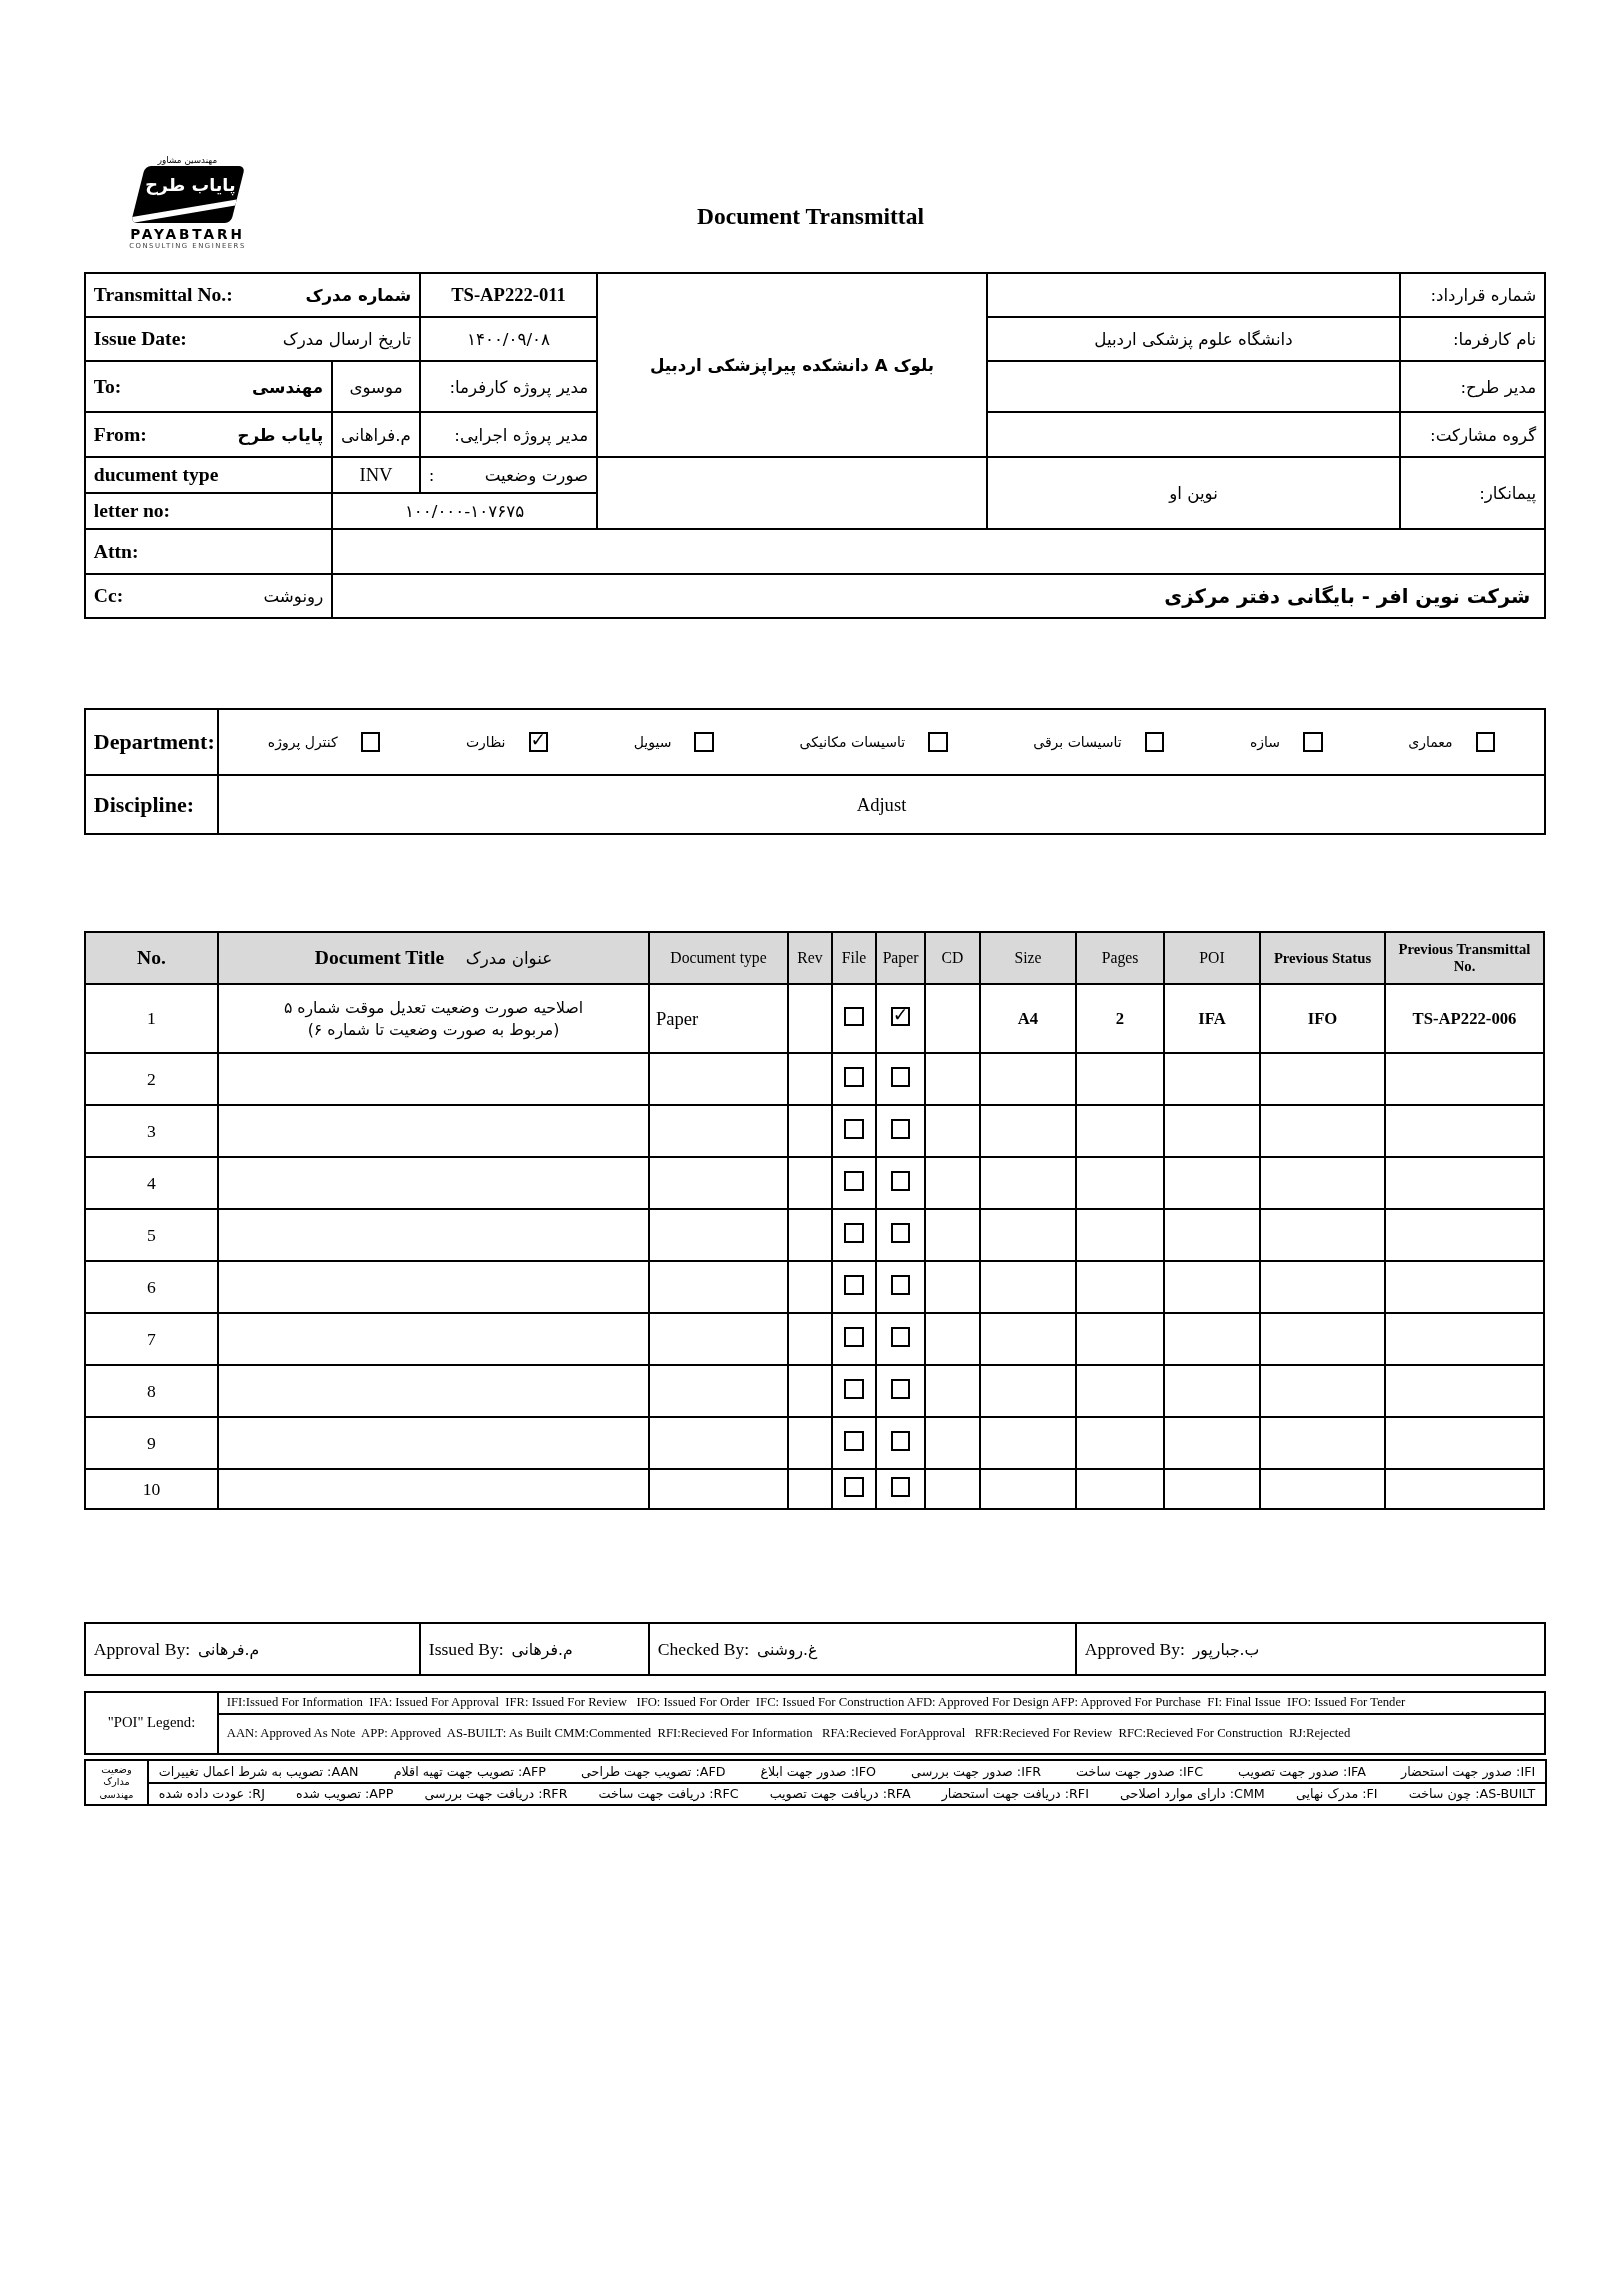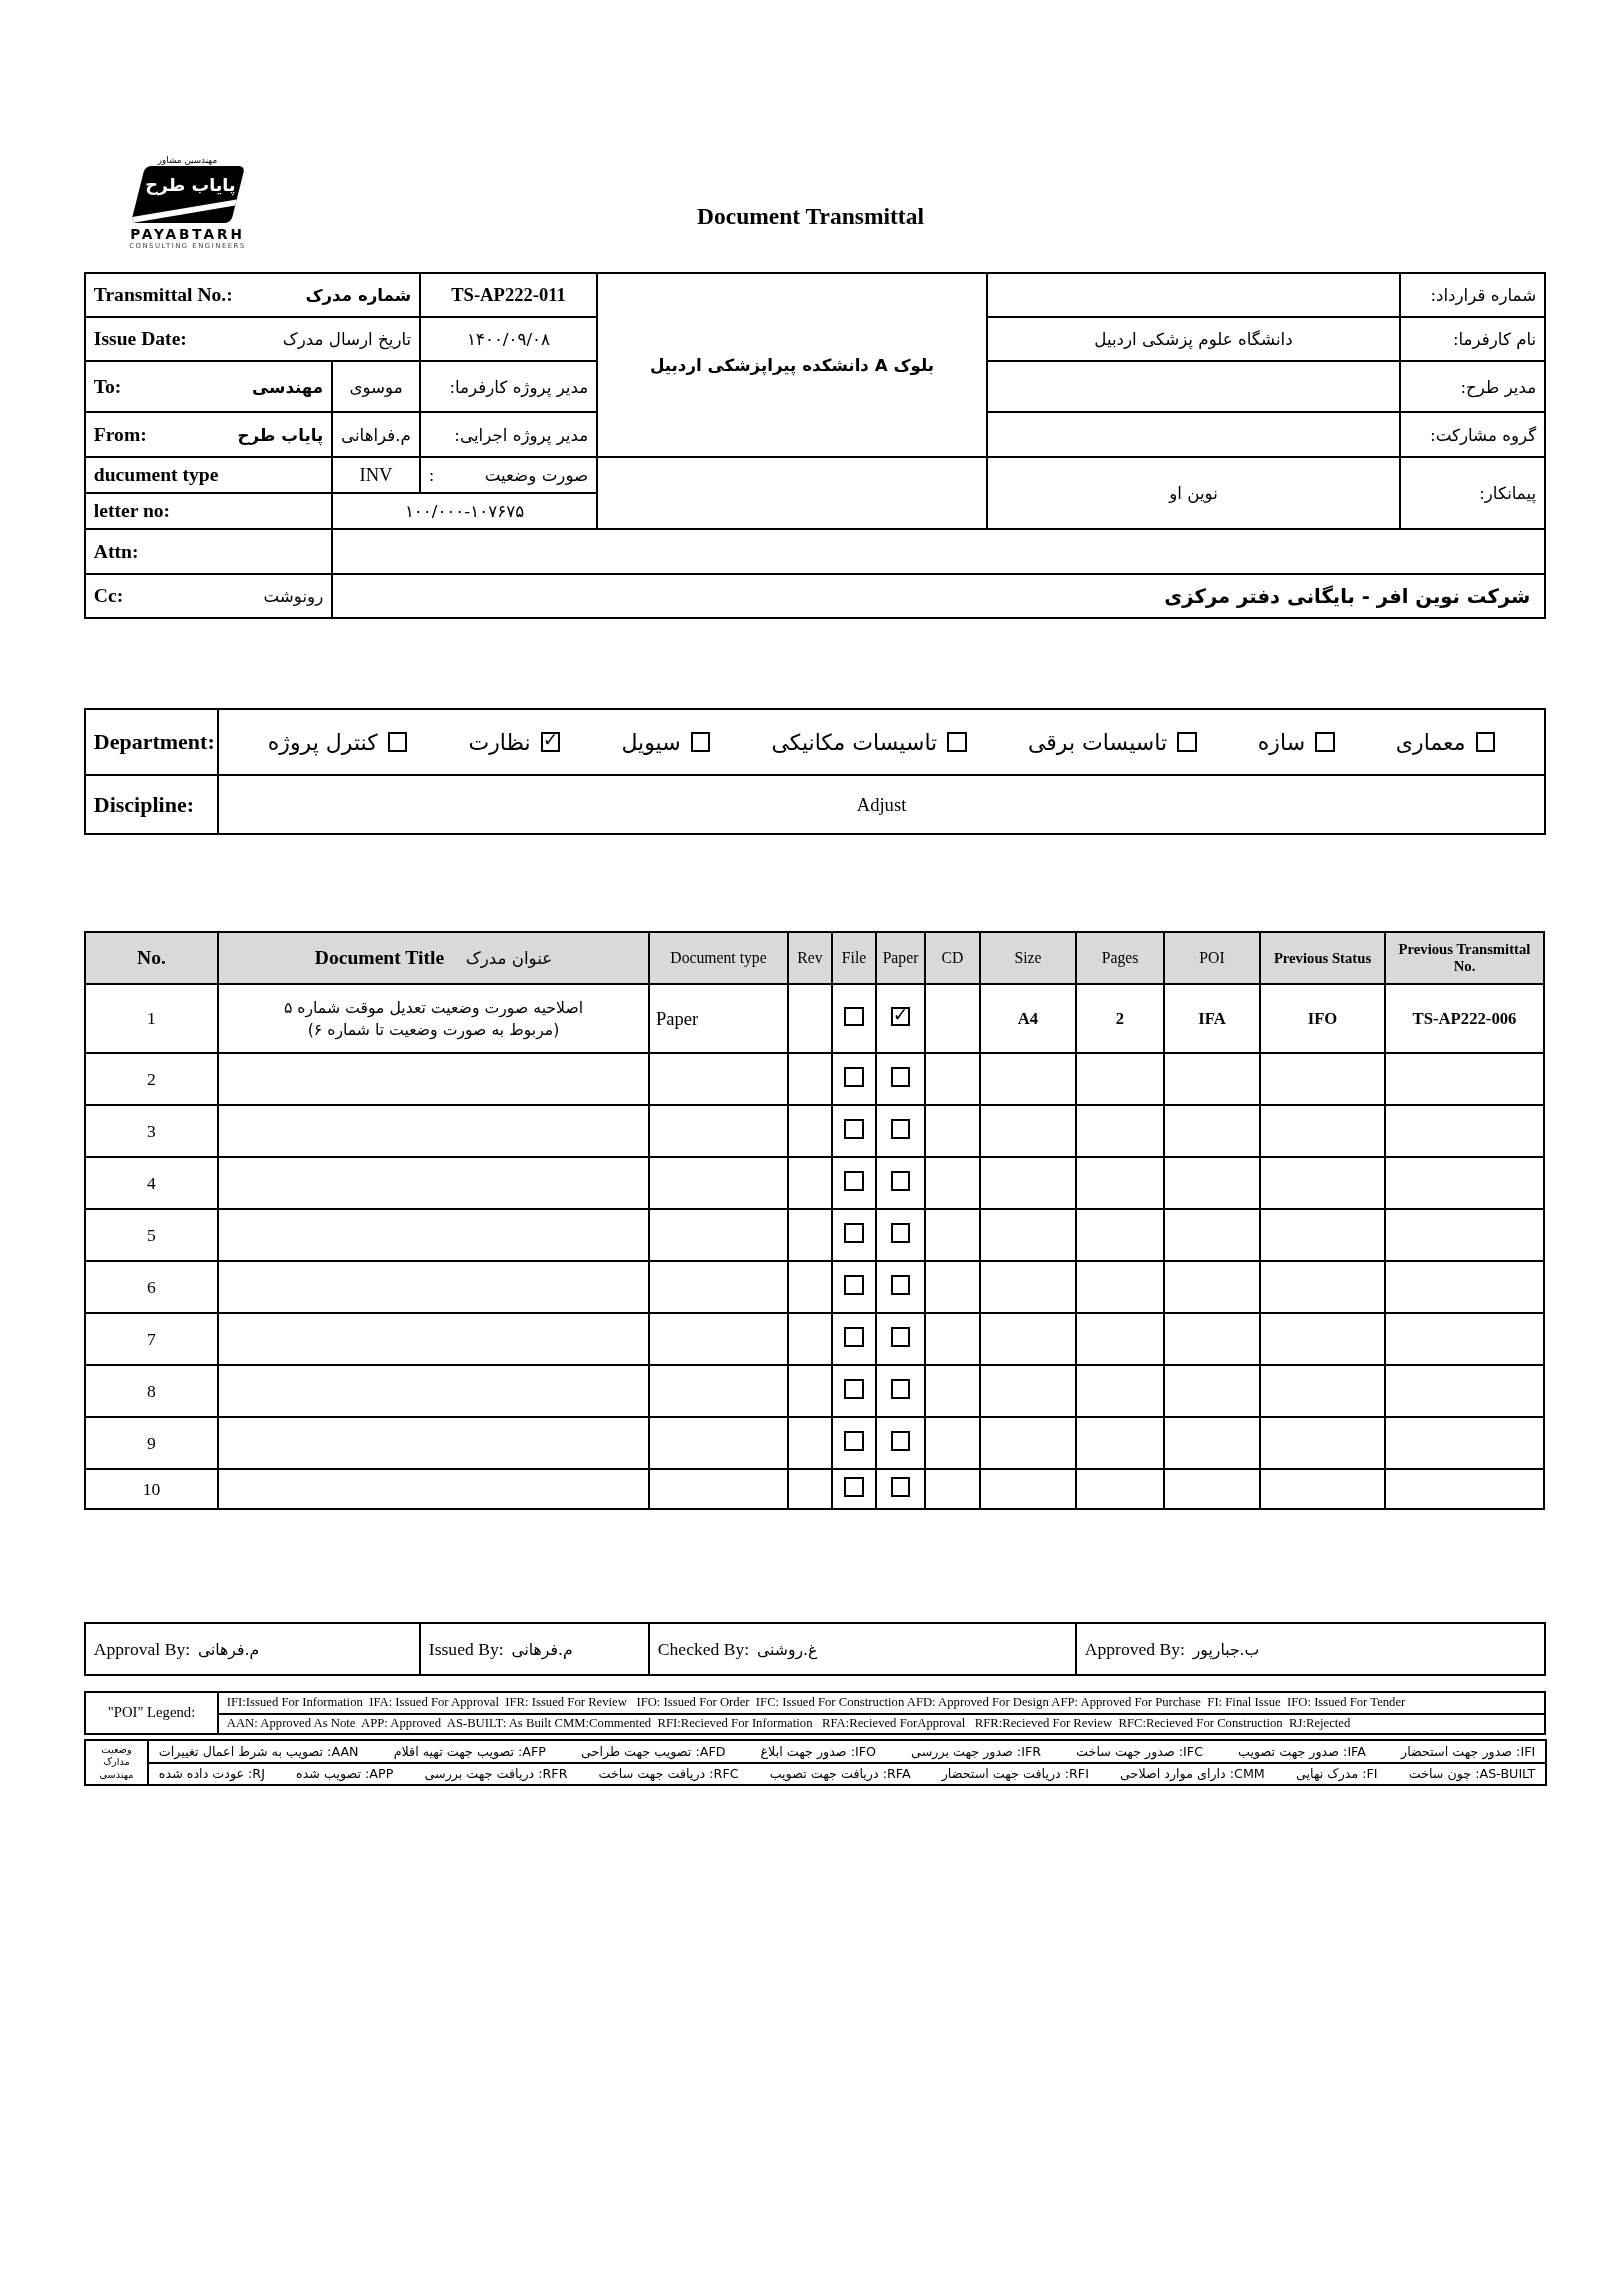--- a/index.html
+++ b/index.html
@@ -32,21 +32,21 @@
   .tval{font-family:"Liberation Serif",serif;font-weight:bold;font-size:18.6px;text-align:center;}
   .faval{font-size:16.7px;text-align:center;}
   .rlbl{font-size:16.7px;text-align:right;}
   .ccval{font-size:19.6px;font-weight:bold;text-align:right;padding-right:13.7px;margin-top:32px;}
 
   
   .class-table{margin-top:89px;}
   .cls-lbl{font-family:"Liberation Serif",serif;font-weight:bold;font-size:22px;margin-left:16px;}
   .optrow{display:flex;justify-content:space-between;align-items:center;padding:0 41px;}
   .optrow.phase{justify-content:space-around;padding:0 59px;}
-  .opt{display:flex;align-items:center;gap:10px;font-size:22px;}
+  .opt{display:flex;align-items:center;gap:23px;font-size:14px;}
   .cb{display:inline-block;width:15.7px;height:15.7px;border:2px solid #000;background:#fff;position:relative;flex:none;}
   .cb.checked::after{content:"\2713";position:absolute;left:0;top:-4.9px;font-size:18.6px;font-weight:bold;}
   .disc{font-family:"Liberation Serif",serif;font-size:18.6px;text-align:center;}
 
   
   .main-table{margin-top:96px;}
   .main-table .hdr{background:#d9d9d9;text-align:center;font-family:"Liberation Serif",serif;font-size:15.7px;padding:2px 3.9px;}
   .hdr.big{font-size:19.6px;font-weight:bold;}
   .hdr.small{font-size:14.7px;font-weight:bold;line-height:1.15;}
   .titlehdr{display:flex;justify-content:center;align-items:center;gap:21.6px;}
@@ -459,21 +459,21 @@
   <table class="legend-en">
     <colgroup>
         <col style="width:133px">
         <col style="width:1327px">
       </colgroup>
     <tbody>
         <tr style="height:22.5px">
       <td rowspan="2" class="poi-lbl">"POI" Legend:</td>
       <td class="enlegend">IFI:Issued For Information  IFA: Issued For Approval  IFR: Issued For Review   IFO: Issued For Order  IFC: Issued For Construction AFD: Approved For Design AFP: Approved For Purchase  FI: Final Issue  IFO: Issued For Tender</td>
     </tr>
-    <tr style="height:20px">
+    <tr style="height:40px">
       <td class="enlegend">AAN: Approved As Note  APP: Approved  AS-BUILT: As Built CMM:Commented  RFI:Recieved For Information   RFA:Recieved ForApproval   RFR:Recieved For Review  RFC:Recieved For Construction  RJ:Rejected</td>
     </tr>
   </tbody>
     </table>
 
   <table class="legend-fa">
     <colgroup>
         <col style="width:63px">
         <col style="width:1398px">
       </colgroup>

